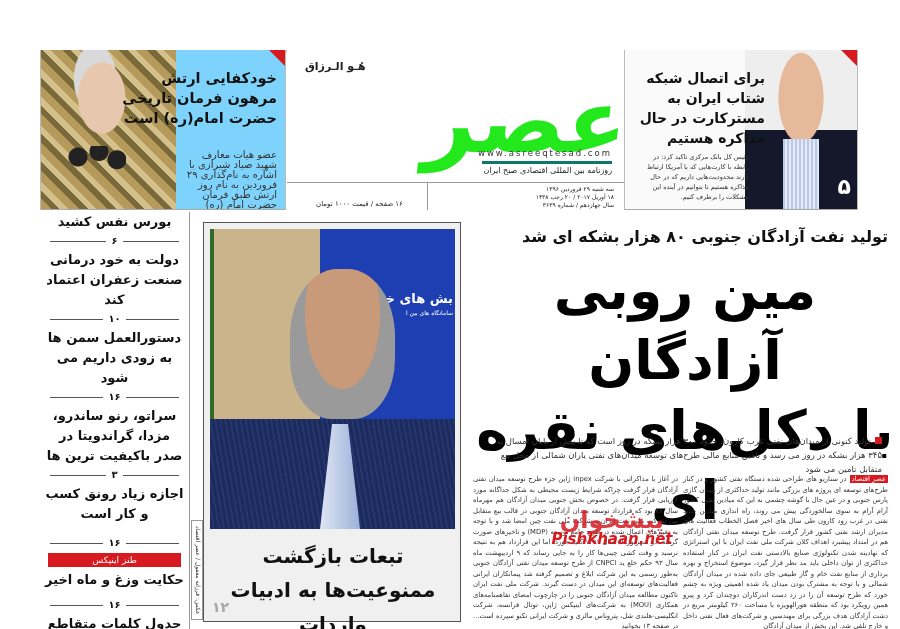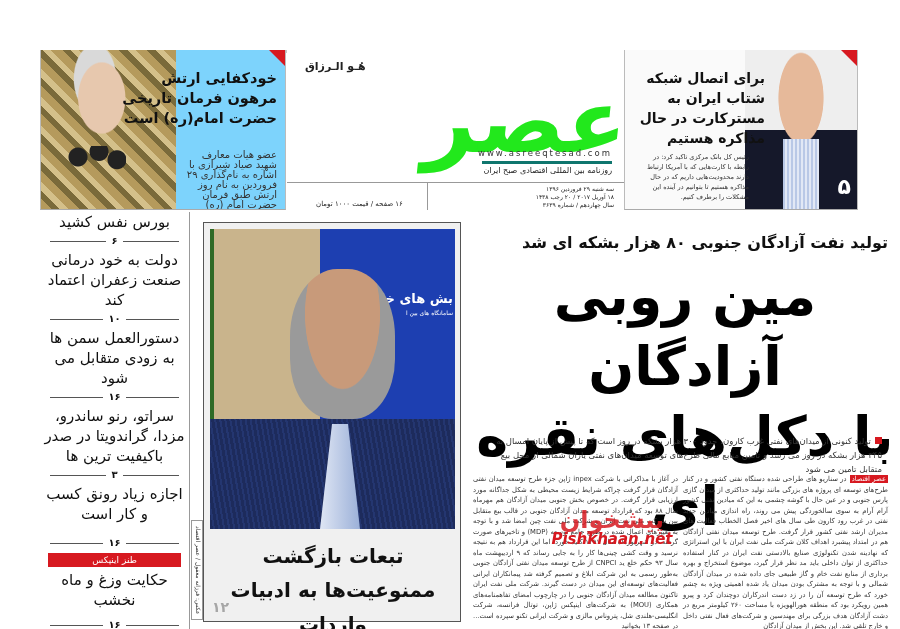--- a/index.html
+++ b/index.html
@@ -44,21 +44,21 @@
                 linear-gradient(180deg, #eeeeee 0 50%, #15182a 50%); }
   #teaser-right .shirt { position: absolute; right: 38px; bottom: 0; width: 36px; height: 70px; background: repeating-linear-gradient(90deg, #b9c8e6 0 2px, #e2e8f5 2px 4px); }
   #teaser-right .badge { position: absolute; right: 6px; bottom: 10px; font-size: 22px; font-weight: bold; color: #fff; }
   #teaser-right .headline { position: absolute; left: 10px; top: 18px; width: 130px; text-align: right; direction: rtl;
     font-weight: bold; font-size: 14px; line-height: 20px; }
   #teaser-right .body { position: absolute; left: 14px; top: 102px; width: 110px; text-align: right; direction: rtl;
     font-size: 6.5px; line-height: 10px; color: #333; }
 
   
   #index-col { position: absolute; left: 40px; top: 212px; width: 150px; height: 417px; border-right: 1px solid #999; direction: rtl; text-align: center; }
-  .idx-item { font-weight: normal; font-size: 15px; line-height: 20px; color: #111; padding: 0 4px; }
+  .idx-item { font-weight: bold; font-size: 13px; line-height: 20px; color: #111; padding: 0 4px; }
   .idx-page { position: relative; height: 14px; margin: 2px 10px; font-weight: bold; font-size: 10px; line-height: 14px; }
   .idx-page::before { content: ""; position: absolute; left: 0; right: 0; top: 7px; height: 1px; background: #555; }
   .idx-page span { position: relative; background: #fff; padding: 0 5px; }
   .idx-tag { margin: 3px 8px; background: #d71920; color: #fff; font-size: 9px; line-height: 14px; }
 
   
   #photo-story { position: absolute; left: 203px; top: 222px; width: 258px; height: 400px; border: 1px solid #555; background: #f0f0f0; }
   #photo-story .pic { position: absolute; left: 6px; top: 6px; width: 245px; height: 300px; overflow: hidden;
     background: linear-gradient(90deg, #2f6a26 0 4px, #c9b48c 4px 45%, #1d3fb1 45% 100%); }
   #photo-story .banner-text { position: absolute; right: 2px; top: 62px; color: #fff; font-weight: bold; font-size: 13px; direction: rtl; }
@@ -68,21 +68,21 @@
   #photo-story .suit { position: absolute; left: 0; bottom: 0; width: 245px; height: 110px;
     background: repeating-linear-gradient(80deg, #1d2b5c 0 3px, #243670 3px 5px); }
   #photo-story .tie { position: absolute; left: 110px; bottom: 0; width: 40px; height: 105px; background: linear-gradient(90deg, #dfe6f4, #9bb0d8); clip-path: polygon(30% 0, 70% 0, 100% 100%, 0 100%); }
   #photo-story .headline { position: absolute; left: 10px; right: 8px; top: 316px; direction: rtl; text-align: center;
     font-weight: bold; font-size: 20px; line-height: 34px; color: #111; }
   #photo-story .page-ref { position: absolute; left: 8px; bottom: 6px; font-size: 14px; font-weight: bold; color: #a6a6a6; }
   .vertical-caption { position: absolute; left: 191px; top: 520px; width: 12px; height: 100px; writing-mode: vertical-rl; font-size: 6px; color: #333; border: 1px solid #999; text-align: center; }
 
   
   #lead { position: absolute; left: 470px; top: 222px; width: 430px; height: 407px; direction: rtl; }
-  .kicker { text-align: center; font-weight: bold; font-size: 16px; line-height: 26px; margin-top: 8px; padding-left: 40px; }
+  .kicker { text-align: center; font-weight: bold; font-size: 16px; line-height: 26px; margin-top: 2px; padding-left: 40px; }
   .lead-headline { text-align: center; font-weight: bold; font-size: 54px; line-height: 70px; letter-spacing: -1px; padding-left: 0; color: #000; margin-top: 6px; }
   .lead-summary { position: absolute; right: 18px; top: 212px; width: 392px; font-size: 8.5px; line-height: 14px; text-align: right; color: #333; }
   .lead-summary .bullet { display: inline-block; width: 7px; height: 7px; background: #d71920; margin-left: 4px; }
   .col { position: absolute; top: 252px; width: 205px; font-size: 6.8px; line-height: 10.5px; text-align: justify; color: #333; }
   .col-right { right: 12px; }
   .col-left { right: 222px; }
   .col .tag { background: #d71920; color: #fff; padding: 0 2px; margin-left: 3px; }
   .watermark { position: absolute; left: 531px; top: 506px; width: 130px; text-align: center; color: #d71920; font-weight: bold; margin-left: 16px; }
   .watermark .fa { font-size: 24px; opacity: .85; direction: rtl; }
   .watermark .en { font-size: 15px; font-style: italic; margin-top: -4px; }
@@ -122,28 +122,28 @@
   <div class="headline">برای اتصال شبکه شتاب ایران به مسترکارت در حال مذاکره هستیم</div>
   <div class="body">رئیس کل بانک مرکزی تاکید کرد: در رابطه با کارت‌هایی که با آمریکا ارتباط دارند محدودیت‌هایی داریم که در حال مذاکره هستیم تا بتوانیم در آینده این مشکلات را برطرف کنیم.</div>
   <div class="corner"></div>
 </div>
 
 <div id="index-col">
   <div class="idx-item">بورس نفس کشید</div>
   <div class="idx-page"><span>۶</span></div>
   <div class="idx-item">دولت به خود درمانی صنعت زعفران اعتماد کند</div>
   <div class="idx-page"><span>۱۰</span></div>
-  <div class="idx-item">دستورالعمل سمن ها به زودی متقابل می شود</div>
+  <div class="idx-item">دستورالعمل سمن ها به زودی داریم می شود</div>
   <div class="idx-page"><span>۱۶</span></div>
   <div class="idx-item">سراتو، رنو ساندرو، مزدا، گراندویتا در صدر باکیفیت ترین ها</div>
   <div class="idx-page"><span>۳</span></div>
   <div class="idx-item">اجازه زیاد رونق کسب و کار است</div>
   <div class="idx-page" style="margin-top:12px"><span>۱۶</span></div>
   <div class="idx-tag">طنز اینپکس</div>
-  <div class="idx-item">حکایت وزغ و ماه نخشب</div>
+  <div class="idx-item">حکایت وزغ و ماه اخیر</div>
   <div class="idx-page" style="margin-top:8px"><span>۱۶</span></div>
   <div class="idx-item">جدول کلمات متقاطع بورسی شماره ۴۱۱</div>
 
 </div>
 
 <div class="vertical-caption">عکس: فرزانه معقول / عصر اقتصاد</div>
 
 <div id="photo-story">
   <div class="pic">
     <div class="banner-text">بش های خلیج</div>

